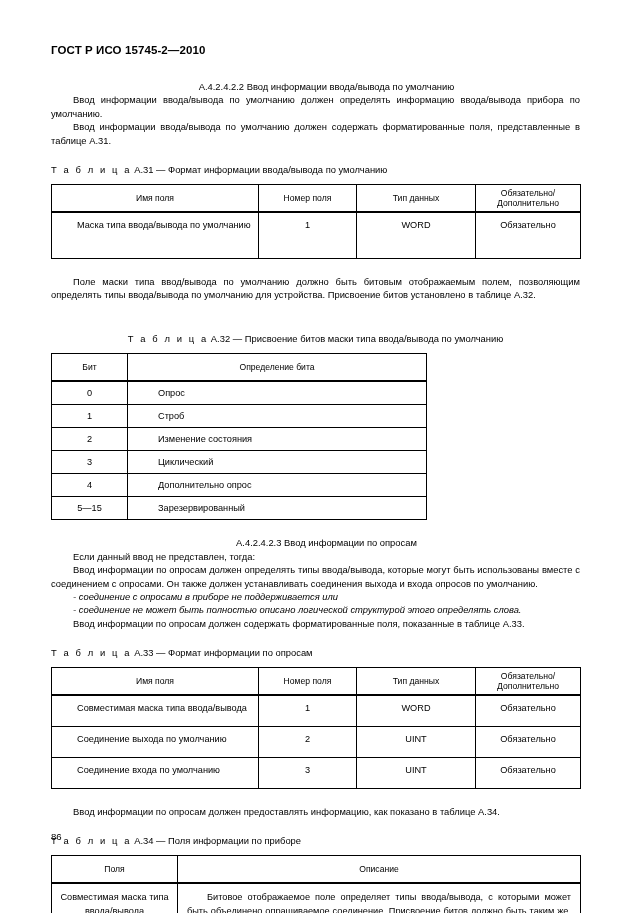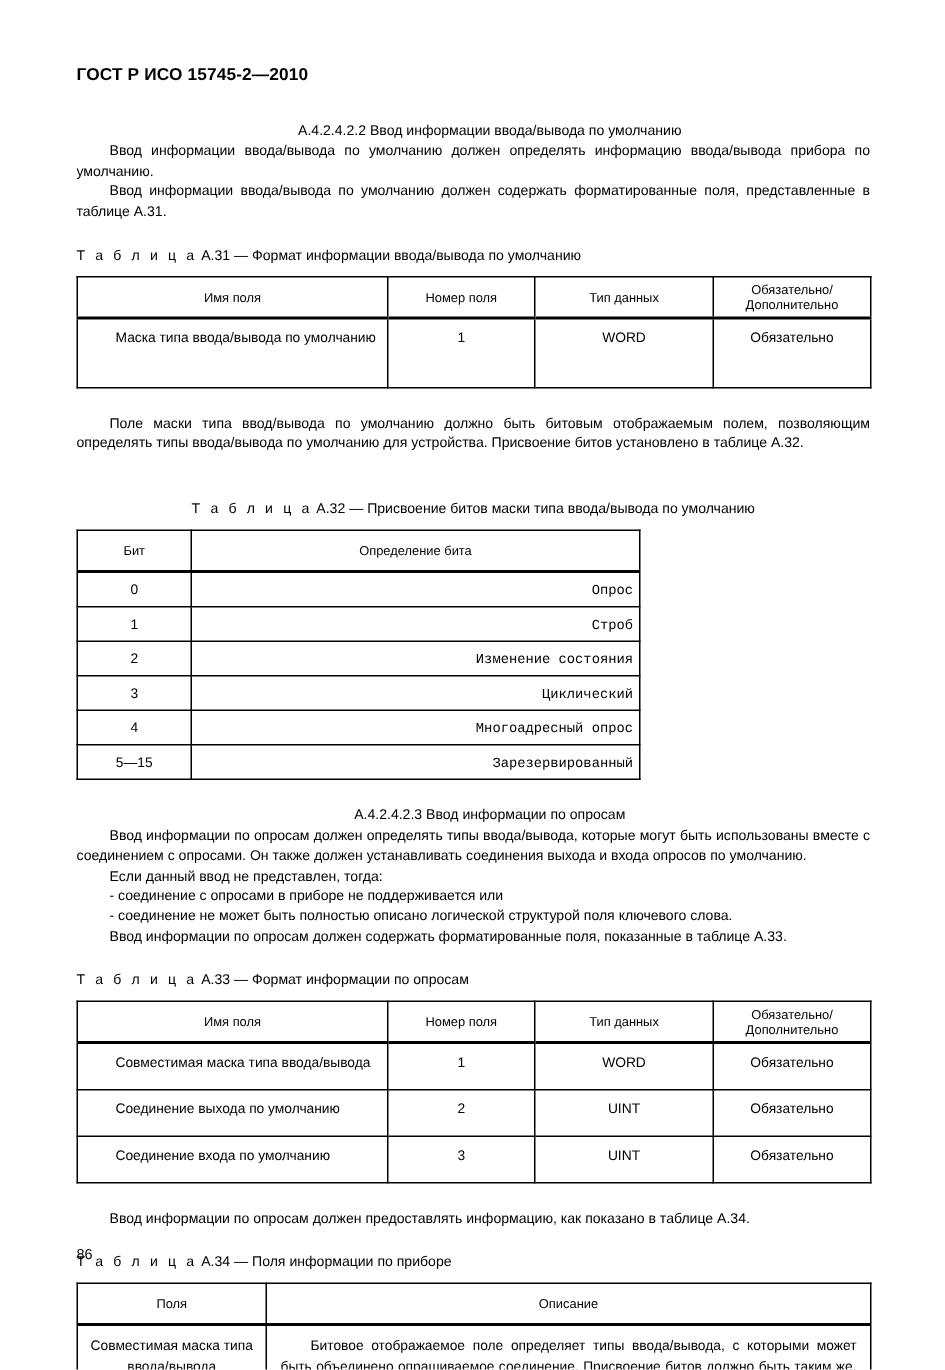--- a/index.html
+++ b/index.html
@@ -49,20 +49,21 @@
     text-align: justify;
     text-justify: inter-word;
   }
   p.indent {
     text-indent: 22px;
   }
   p.bullet {
     text-indent: 0;
     padding-left: 22px;
     text-align: left;
+    font-style: italic;
   }
   p.heading {
     text-indent: 22px;
     text-align: center;
   }
 
   .gap-s { height: 8px; }
   .gap-m { height: 13px; }
   .gap-l { height: 16px; }
 
@@ -119,25 +120,24 @@
     text-indent: 18px;
     line-height: 13.2px;
   }
   td.bitnum {
     text-align: center;
     vertical-align: middle;
     padding: 3px 4px;
     height: 16px;
   }
   td.bitdef {
-    text-align: right;
+    text-align: left;
     vertical-align: middle;
     padding: 3px 4px 3px 30px;
     height: 16px;
-    font-family: Liberation Mono, monospace;
   }
   td.descr {
     text-align: justify;
     text-justify: inter-word;
     text-indent: 20px;
     line-height: 13.4px;
     padding: 7px 9px 12px 9px;
   }
   td.fieldname-a34 {
     text-align: center;
@@ -238,36 +238,36 @@
         <tr>
           <td class="bitnum">2</td>
           <td class="bitdef">Изменение состояния</td>
         </tr>
         <tr>
           <td class="bitnum">3</td>
           <td class="bitdef">Циклический</td>
         </tr>
         <tr>
           <td class="bitnum">4</td>
-          <td class="bitdef">Многоадресный опрос</td>
+          <td class="bitdef">Дополнительно опрос</td>
         </tr>
         <tr>
           <td class="bitnum">5—15</td>
           <td class="bitdef">Зарезервированный</td>
         </tr>
       </tbody>
     </table>
 
     <div class="gap-l"></div>
 
     <p class="heading">A.4.2.4.2.3 Ввод информации по опросам</p>
+    <p class="indent">Если данный ввод не представлен, тогда:</p>
     <p class="indent">Ввод информации по опросам должен определять типы ввода/вывода, которые могут быть использованы вместе с соединением с опросами. Он также должен устанавливать соединения выхода и входа опросов по умолчанию.</p>
-    <p class="indent">Если данный ввод не представлен, тогда:</p>
     <p class="bullet">- соединение с опросами в приборе не поддерживается или</p>
-    <p class="bullet">- соединение не может быть полностью описано логической структурой поля ключевого слова.</p>
+    <p class="bullet">- соединение не может быть полностью описано логической структурой этого определять слова.</p>
     <p class="indent">Ввод информации по опросам должен содержать форматированные поля, показанные в таблице А.33.</p>
 
     <div class="gap-l"></div>
 
     <div class="tbl-caption">
       <span class="sp">Т а б л и ц а</span>
       <span>А.33</span>
       <span>—</span>
       <span>Формат информации по опросам</span>
     </div>

